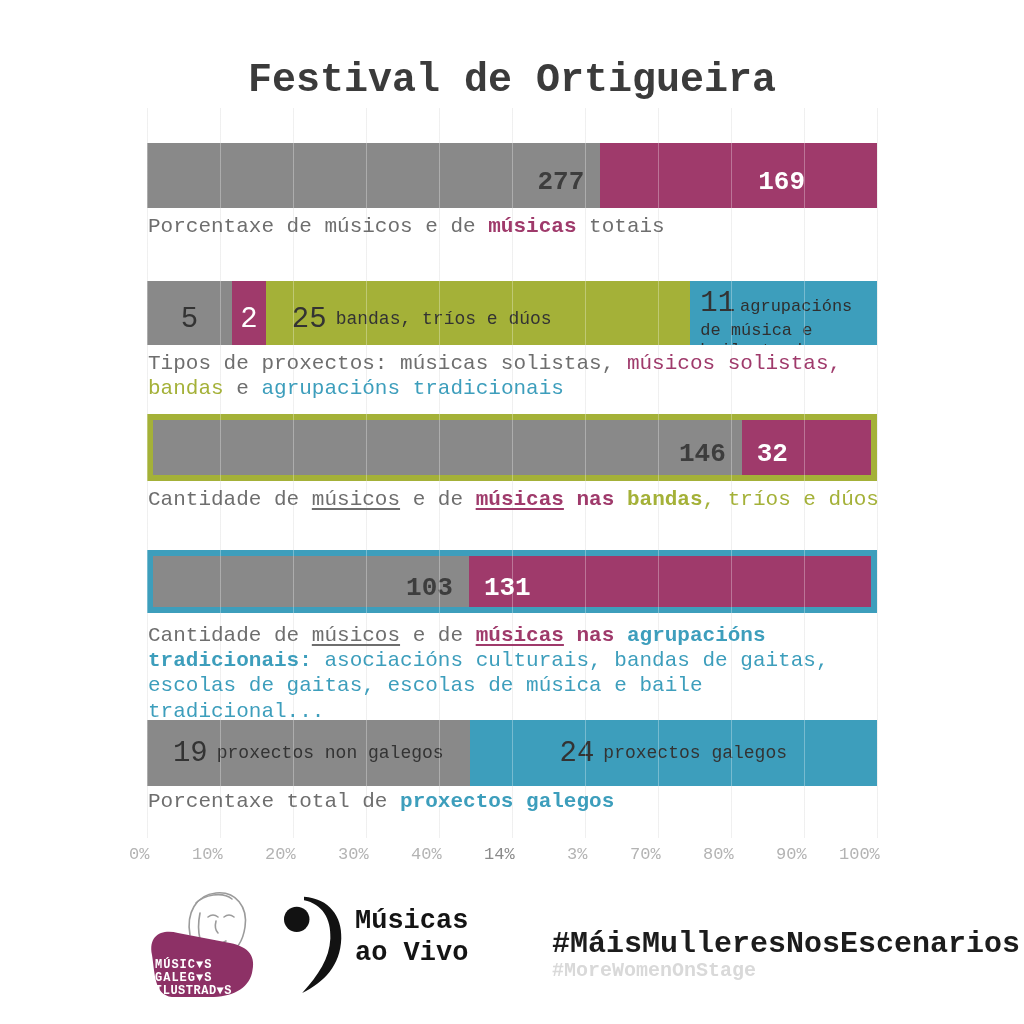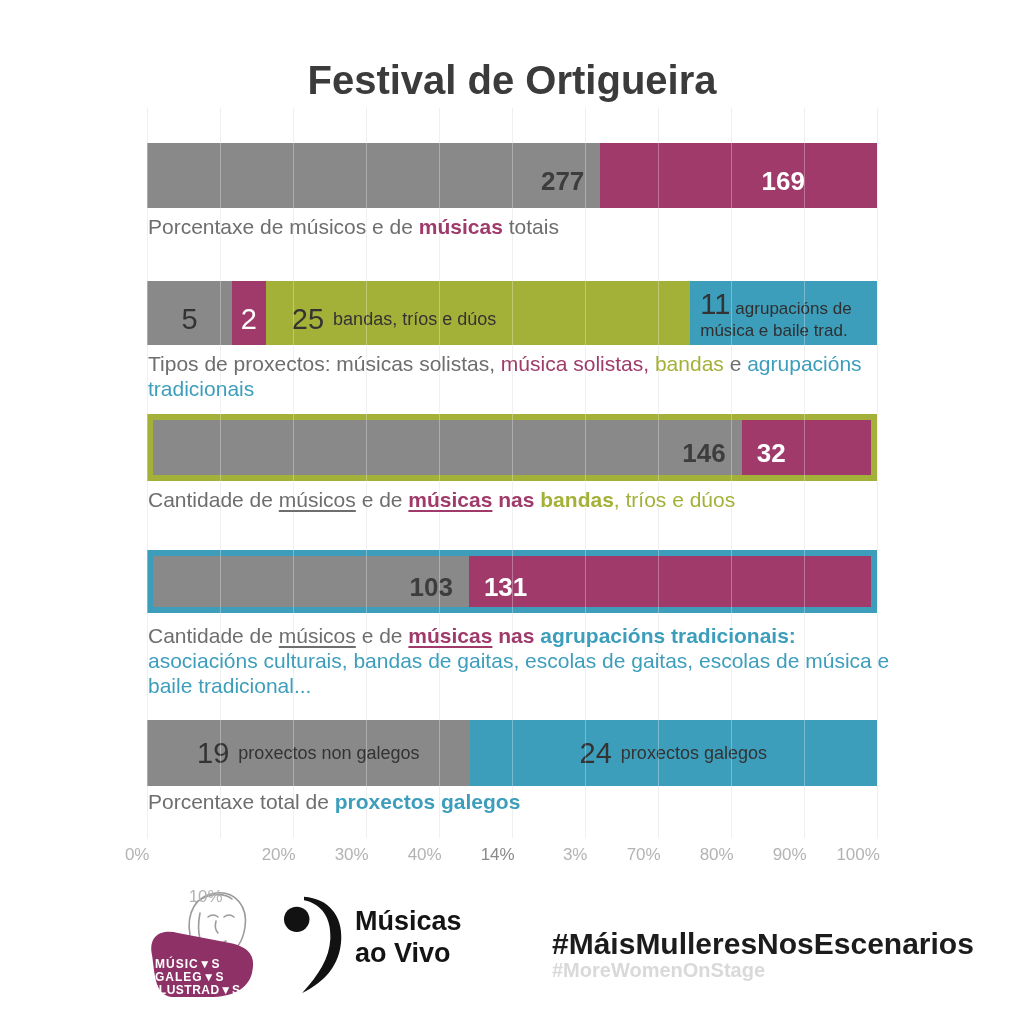--- a/index.html
+++ b/index.html
@@ -1,17 +1,17 @@
 <!DOCTYPE html>
 <html style="--grid: #e9e9e9; --magenta: #9f3a6b; --olive: #a4b138; --blue: #3d9ebc; --capgrey: #6e6e6e; --numdark: #3d3d3d; --axis: #b3b3b3; --axisemph: #8a8a8a; --title: #3b3b3b; --hdark: #1c1c1c; --hlight: #d9d9d9;"><head>
 <meta charset="utf-8">
 <style>
   html,body{margin:0;padding:0;background:#fff;}
   .canvas{position:relative;width:1024px;height:1024px;background:#fff;overflow:hidden;
-          font-family:Liberation Sans, sans-serif;}
+          font-family:Liberation Mono, monospace;}
   .title{position:absolute;top:58px;left:0;width:1024px;text-align:center;
          font-size:40px;font-weight:700;color:var(--title,#3b3b3b);}
   .chart{position:absolute;left:147px;top:108px;width:731px;height:760px;}
   .grid-base{position:absolute;left:0;top:0;width:731px;height:730px;z-index:0;
     background-image:repeating-linear-gradient(to right,var(--grid,#e9e9e9) 0,var(--grid,#e9e9e9) 1px,transparent 1px,transparent 73px);}
   .grid-over{position:absolute;left:0;top:0;width:731px;height:730px;z-index:4;pointer-events:none;
     background-image:repeating-linear-gradient(to right,rgba(255,255,255,.3) 0,rgba(255,255,255,.3) 1px,transparent 1px,transparent 73px);}
   .bar{position:absolute;left:0;width:730px;display:flex;z-index:2;box-sizing:border-box;}
   .bar.bordered{border-style:solid;border-width:6px;}
   .seg{display:flex;align-items:center;height:100%;box-sizing:border-box;overflow:hidden;}
@@ -99,33 +99,33 @@
         <div class="seg a-right nudge" style="width: 62.1%; background: rgb(137, 137, 137);">
           <span class="num n-dark-bold">277</span>
         </div>
         <div class="seg a-right-offset nudge" style="width: 37.9%; background: rgb(159, 58, 107);">
           <span class="num n-white-bold">169</span>
         </div>
       </div>
     <div class="grid-over"></div>
     <div class="axis" id="axis">
         <span class="tick" style="left: 2px;">0%</span>
-        <span class="tick" style="left: 75px; margin-top: 42px;">10%</span>
+        <span class="tick" style="left: 75px;">10%</span>
         <span class="tick" style="left: 148px;">20%</span>
         <span class="tick" style="left: 221px;">30%</span>
         <span class="tick" style="left: 294px; text-align: right;">40%</span>
         <span class="tick emph" style="left: 367px;">14%</span>
         <span class="tick" style="left: 440px;">3%</span>
         <span class="tick" style="left: 513px;">70%</span>
         <span class="tick" style="left: 586px;">80%</span>
         <span class="tick" style="left: 659px;">90%</span>
         <span class="tick" style="left: 732px;">100%</span>
       </div>
   <div class="cap" style="top: 106px;"><span class="c-g">Porcentaxe de músicos e de </span><span class="c-mb">músicas</span><span class="c-g"> totais</span></div>
-      <div class="cap" style="top: 243px;"><span class="c-g">Tipos de proxectos: músicas solistas, </span><span class="c-m">música solistas,</span><span class="c-g"> </span><span class="c-o">bandas</span><span class="c-g"> e </span><span class="c-b">agrupacións tradicionais</span></div>
+      <div class="cap" style="top: 243px;"><span class="c-g">Tipos de proxectos: músicas solistas, </span><span class="c-m">músicos solistas,</span><span class="c-g"> </span><span class="c-o">bandas</span><span class="c-g"> e </span><span class="c-b">agrupacións tradicionais</span></div>
       <div class="cap" style="top: 379px;"><span class="c-g">Cantidade de </span><span class="c-gu">músicos</span><span class="c-g"> e de </span><span class="c-mbu">músicas</span><span class="c-mb"> nas</span><span class="c-g"> </span><span class="c-ob">bandas</span><span class="c-o">, tríos e dúos</span></div>
       <div class="cap" style="top: 515px;"><span class="c-g">Cantidade de </span><span class="c-gu">músicos</span><span class="c-g"> e de </span><span class="c-mbu">músicas</span><span class="c-mb"> nas</span><span class="c-g"> </span><span class="c-bb">agrupacións tradicionais:</span><span class="c-b"> asociacións culturais, bandas de gaitas, escolas de gaitas, escolas de música e baile tradicional...</span></div>
       <div class="cap" style="top: 681px;"><span class="c-g">Porcentaxe total de </span><span class="c-bb">proxectos galegos</span></div>
     </div>
 
   <svg class="footer-logo1" viewBox="0 0 125 125" xmlns="http://www.w3.org/2000/svg">
     <g fill="none" stroke="#9b9b9b" stroke-width="1.6" stroke-linecap="round">
       <path d="M52,52 C48,30 58,12 78,10 C98,8 110,24 107,44 C105,58 98,68 88,72"></path>
       <path d="M58,20 C66,12 84,8 94,16"></path>
       <path d="M62,30 C60,40 60,48 62,56"></path>

